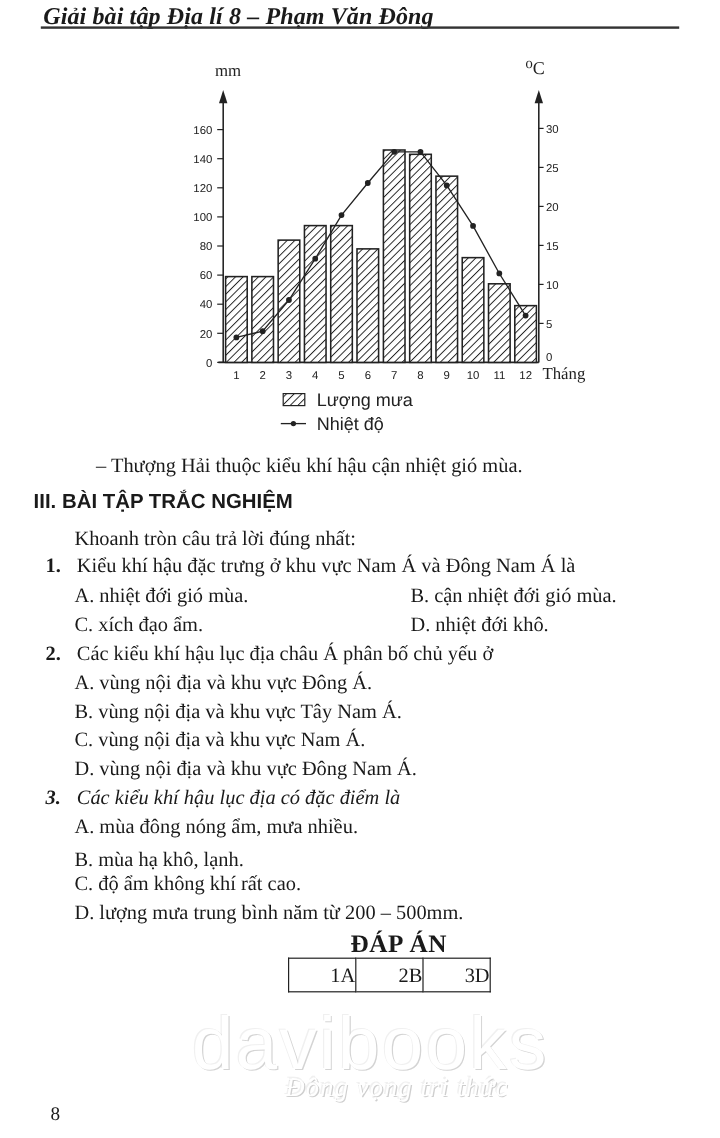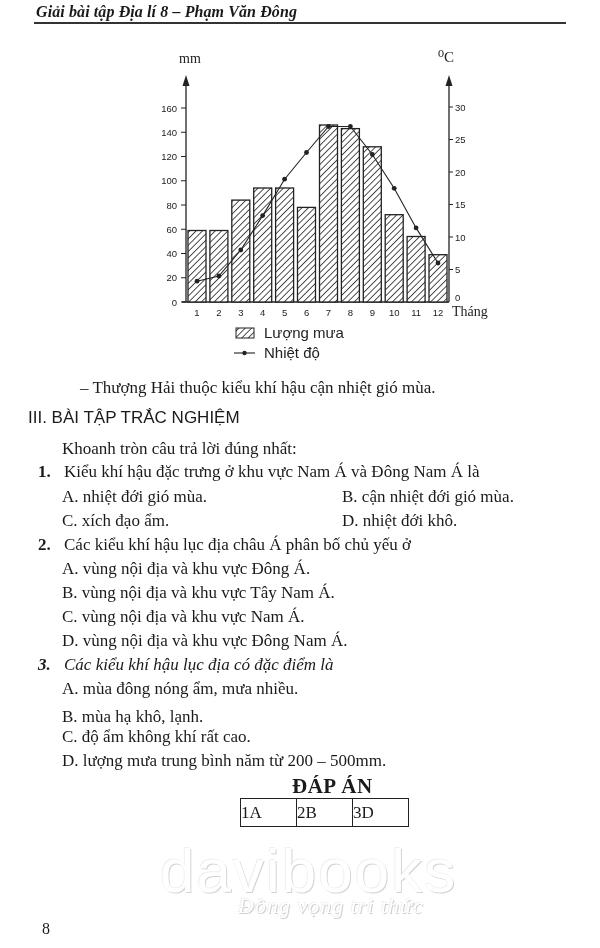--- a/index.html
+++ b/index.html
@@ -1,28 +1,28 @@
 <!DOCTYPE html>
 <html><head>
 <meta charset="utf-8">
 <style>
   html, body { margin: 0; padding: 0; background: #ffffff; }
   body { width: 600px; height: 948px; position: relative; overflow: hidden;
          font-family: "Liberation Serif", "DejaVu Serif", serif; color: #1a1a1a; }
   .header { position: absolute; left: 36px; top: 3px; font-family: "Liberation Serif", serif;
-            font-weight: bold; font-style: italic; font-size: 16px; letter-spacing: 0.1px; }
+            font-weight: bold; font-style: italic; font-size: 20px; letter-spacing: 0.1px; }
   .header-rule { position: absolute; left: 34px; top: 22px; width: 532px; height: 1.5px; background: #333; }
   #chart { position: absolute; left: 0; top: 30px; }
   .txt { position: absolute; white-space: nowrap; font-size: 17px; }
   .sec-title { position: absolute; left: 28px; top: 408px; font-family: "Liberation Sans", "DejaVu Sans", sans-serif;
-               font-weight: normal; font-size: 17px; }
+               font-weight: bold; font-size: 17px; }
   .qnum { font-weight: bold; display: inline-block; width: 26px; }
   .answer-title { position: absolute; left: 292px; top: 774px; font-weight: bold; font-size: 21px; letter-spacing: 0.5px; }
   table.ans { position: absolute; left: 240px; top: 798px; border-collapse: collapse; }
-  table.ans td { border: 1.2px solid #222; width: 55px; height: 27px; text-align: left; font-size: 17px; padding: 0; }
+  table.ans td { border: 1.2px solid #222; width: 55px; height: 27px; text-align: right; font-size: 17px; padding: 0; }
   .wm { position: absolute; left: 160px; top: 835px; font-family: "Liberation Sans", sans-serif;
         font-size: 62px; color: #ffffff; letter-spacing: 2px;
         text-shadow: 1px 1px 0 #d4d4d4, -1px -1px 0 #f0f0f0; }
   .wm2 { position: absolute; left: 238px; top: 893px; font-family: "Liberation Serif", serif; font-style: italic;
          font-size: 22px; color: #ffffff; letter-spacing: 1px;
          text-shadow: 1px 1px 0 #cfcfcf, -1px -1px 0 #f0f0f0; }
   .pagenum { position: absolute; left: 42px; top: 920px; font-size: 16px; }
 </style>
 </head>
 <body>

